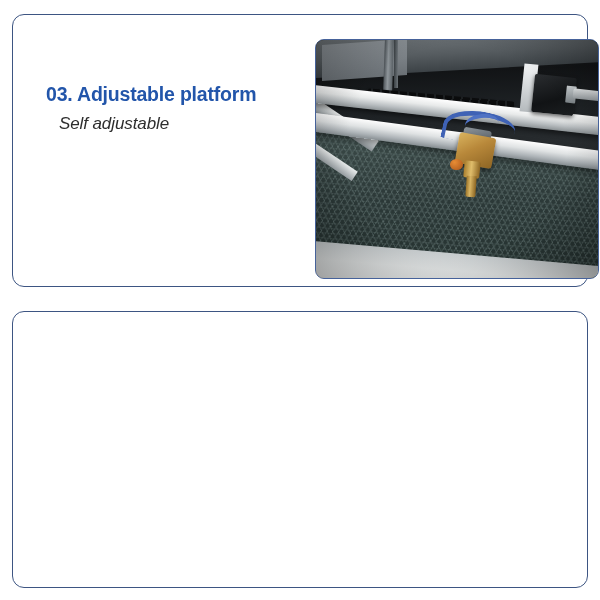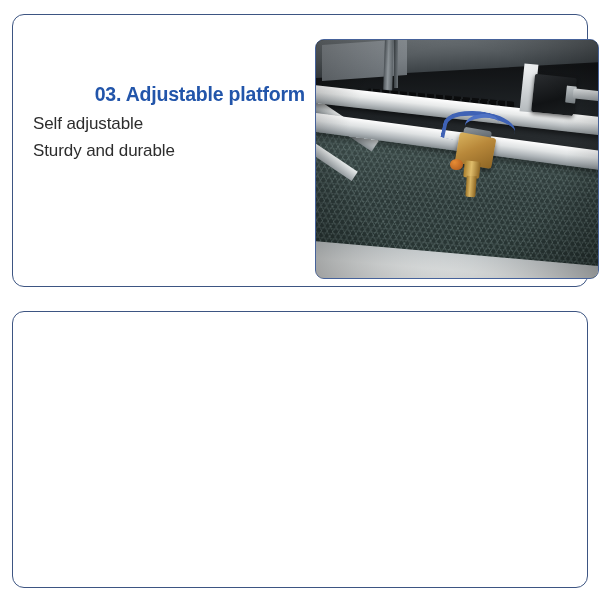--- a/index.html
+++ b/index.html
@@ -25,31 +25,31 @@
   #txt-1{left:20px;top:66px;width:272px;}
 
   .card-title{
     color:#2255aa;
     font-size:19.5px;
     font-weight:bold;
     letter-spacing:-0.2px;
     line-height:26px;
     white-space:nowrap;
   }
-  #txt-1 .card-title{margin:0 0 4px 13px;text-align:right;}
+  #txt-1 .card-title{margin:0 0 4px 13px;}
 
   .feature-list{list-style:none;margin:0;padding:0;}
   .feature-list li{
     color:#2d2d2d;
     font-size:17px;
     line-height:26.5px;
     letter-spacing:-0.1px;
     white-space:nowrap;
   }
-  #txt-1 .feature-list{margin-left:0;}
+  #txt-1 .feature-list{margin-left:26px;font-style:italic;}
 
   
   .photo{
     position:absolute;
     box-sizing:border-box;
     border:1.6px solid #46629a;
     border-radius:9px;
     overflow:hidden;
     background:#9aa3a8;
   }
@@ -222,21 +222,20 @@
 <body>
 
 <div class="page">
 
   <div class="card" id="card-1">
 
     <div class="txt" id="txt-1">
       <div class="card-title">03. Adjustable platform</div>
       <ul class="feature-list">
         <li>Self adjustable</li>
-        <li>Sturdy and durable</li>
       </ul>
     </div>
 
     <div class="photo" id="photo-1">
       <div class="scene">
         <div class="p1-bg"></div>
         <div class="p1-upper"></div>
         <div class="p1-rear"></div>
         <div class="p1-rear2"></div>
         <div class="p1-strut"></div>

